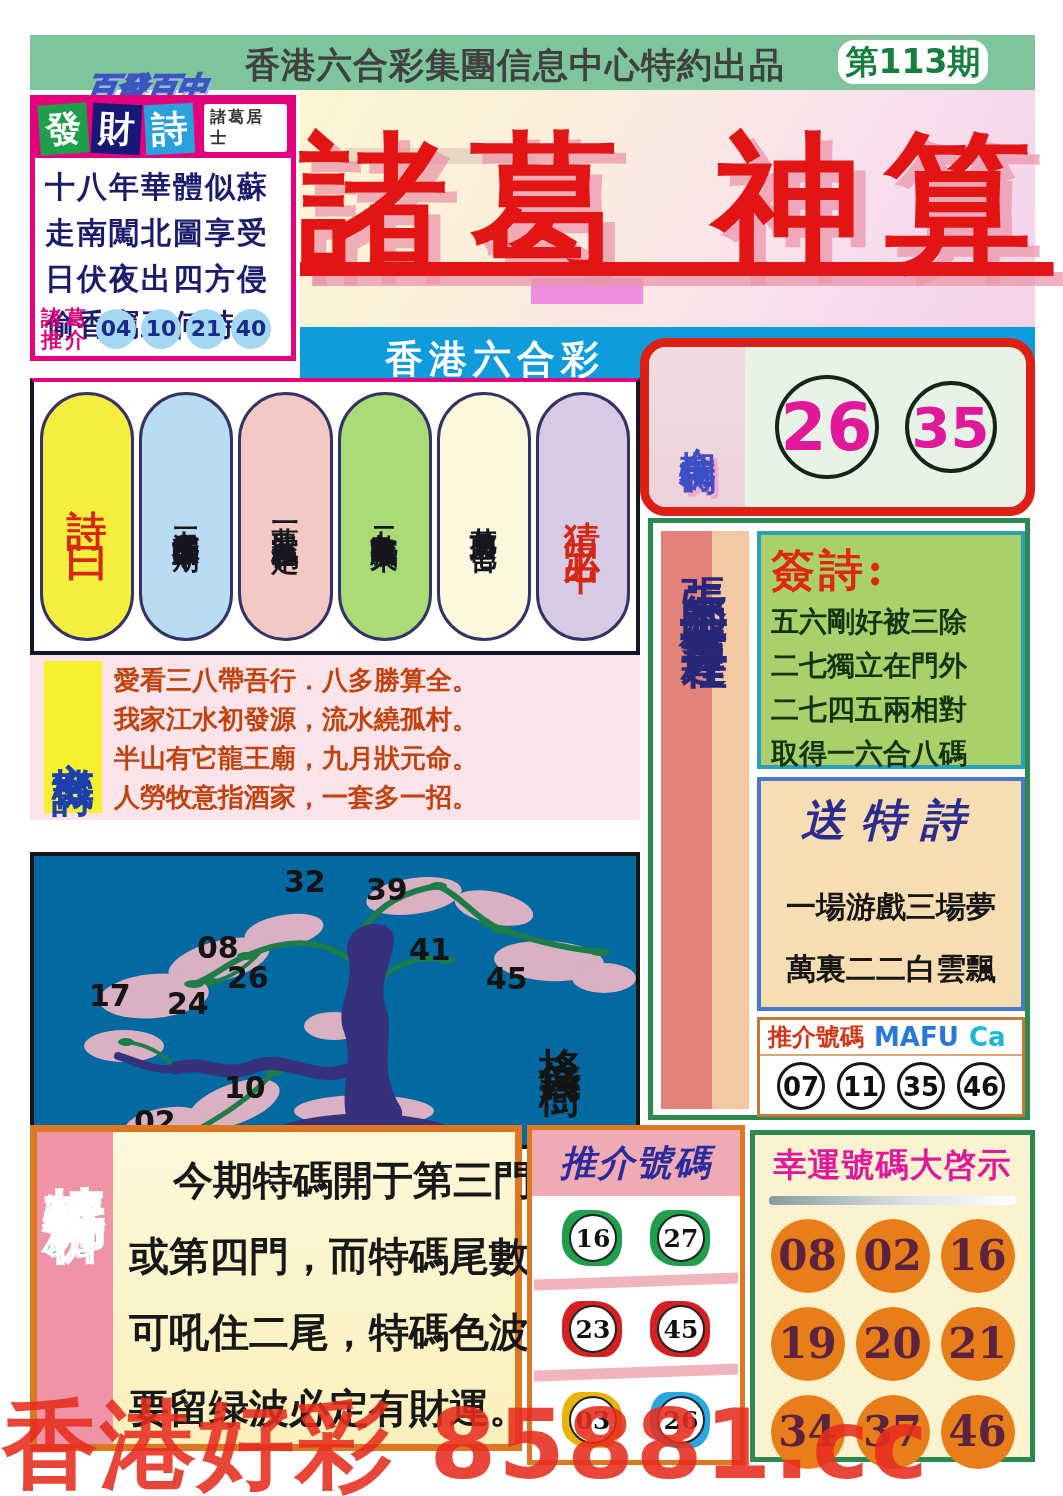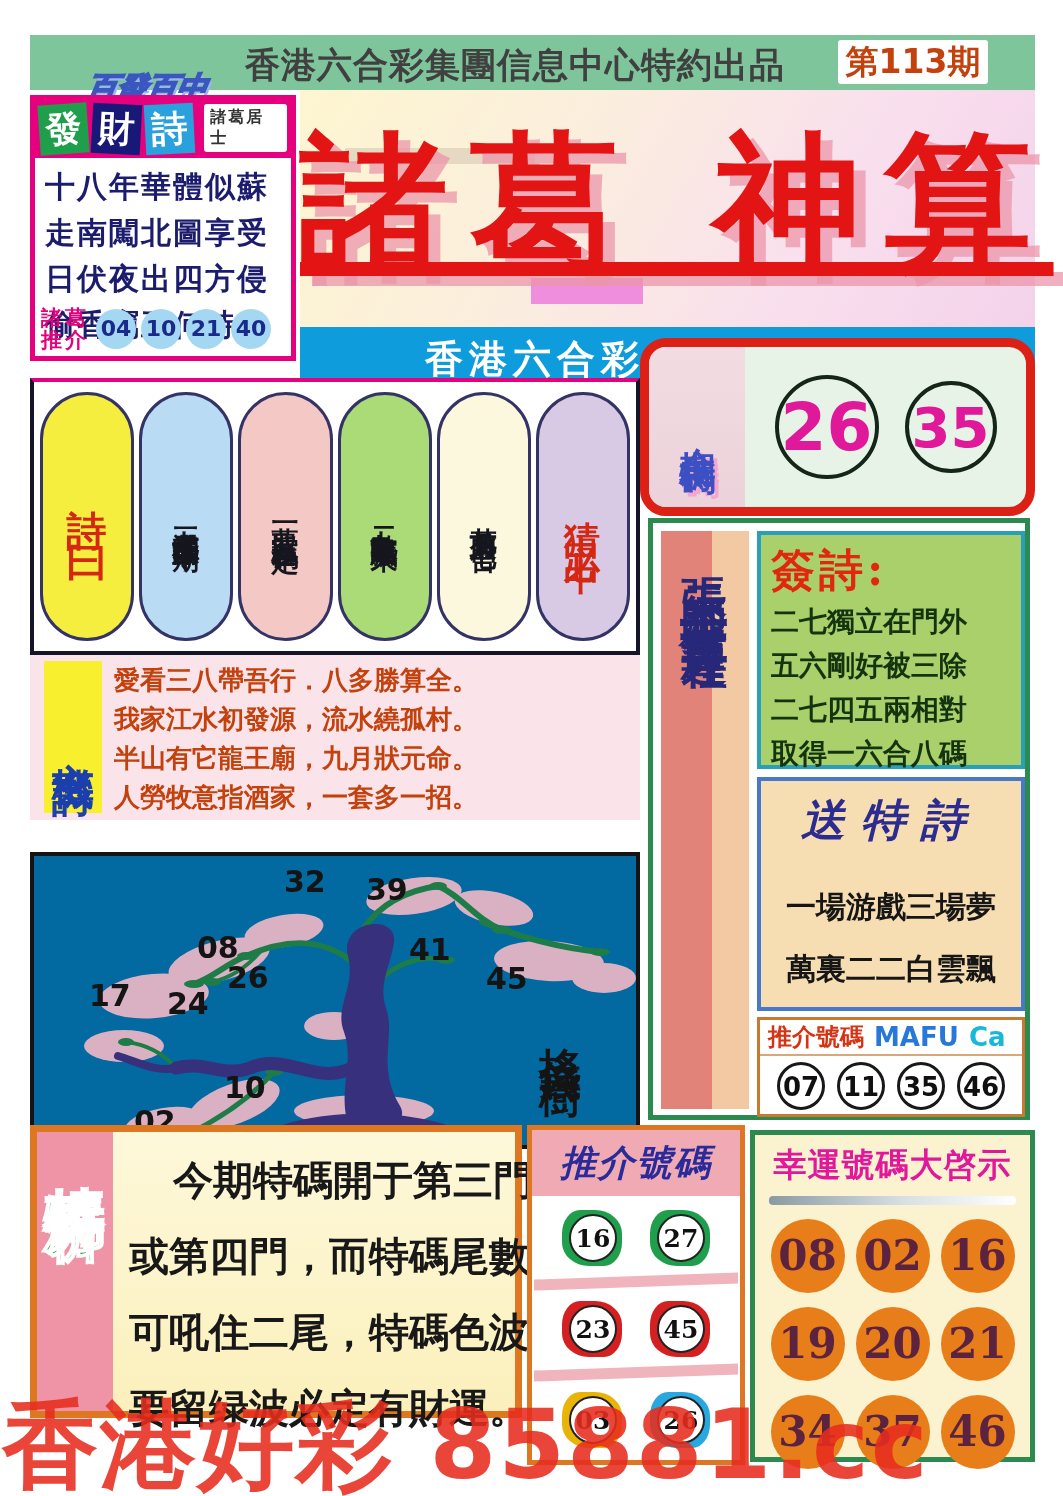--- a/index.html
+++ b/index.html
@@ -2,21 +2,21 @@
 <html><head>
 <meta charset="utf-8">
 <style>
   * { margin:0; padding:0; box-sizing:border-box; }
   body { background:#ffffff; font-family:"DejaVu Sans", sans-serif; }
   .page { position:relative; width:1063px; height:1496px; background:#ffffff; overflow:hidden; }
 
   
   .header-band { position:absolute; left:30px; top:35px; width:1005px; height:55px; background:#7ec59b; }
   .pub-title { position:absolute; left:205px; top:42px; width:620px; text-align:center; font-size:35px; font-weight:900; color:#404040; letter-spacing:1px; }
-  .issue-pill { position:absolute; left:838px; top:40px; width:150px; height:44px; background:#ffffff; border-radius:3px; text-align:center; line-height:44px; font-size:33px; font-weight:900; color:#c2410c; }
+  .issue-pill { position:absolute; left:838px; top:40px; width:150px; height:44px; background:#ffffff; border-radius:16px; text-align:center; line-height:44px; font-size:33px; font-weight:900; color:#15803d; }
   .logo { position:absolute; left:55px; top:38px; transform:skewX(-10deg); color:#fff; font-weight:900; font-style:italic; -webkit-text-stroke:2px #3a57c0; text-shadow:3px 3px 0 #9db6e8; line-height:1.0; }
   .logo .l1 { font-size:30px; }
   .logo .l2 { font-size:25px; margin-left:28px; }
 
   
   .title-area { position:absolute; left:300px; top:90px; width:735px; height:242px;
     background:linear-gradient(120deg,#fdf6d0 0%,#fbeedd 35%,#f9dfee 70%,#f3d2ea 100%); }
   .deco-strip1 { position:absolute; left:45px; top:58px; width:190px; height:16px; background:#d9c8b4; opacity:.6; }
   .deco-strip2 { position:absolute; left:231px; top:188px; width:112px; height:26px; background:#ec7edc; opacity:.85; }
   .main-title { position:absolute; left:0; top:38px; width:735px; text-align:center; font-family:"DejaVu Serif", serif;
@@ -31,21 +31,21 @@
   .tile.t2 { background:#181878; transform:rotate(3deg); }
   .tile.t3 { background:#2aa0dc; transform:rotate(-3deg); }
   .author-badge { margin-left:6px; background:#ffffff; color:#333; font-size:16px; font-weight:700; padding:3px 6px; border-radius:3px; align-self:flex-end; margin-bottom:2px; letter-spacing:2px; }
   .facai-poem { position:absolute; left:10px; top:64px; width:240px; font-family:"DejaVu Serif", serif; font-size:30px; font-weight:900; color:#1c1c6e; line-height:46px; letter-spacing:2px; white-space:nowrap; }
   .facai-foot { position:absolute; left:6px; bottom:4px; width:250px; height:46px; display:flex; align-items:center; gap:5px; }
   .rec-label { display:grid; grid-template-columns:24px 24px; font-size:21px; font-weight:900; color:#e5007d; line-height:22px; margin-right:2px; }
   .num-circle { width:40px; height:40px; border-radius:50%; background:#a4d8f2; color:#1a2a8a; font-size:22px; font-weight:900; text-align:center; line-height:40px; }
 
   
   .banner { position:absolute; left:300px; top:327px; width:735px; height:57px; background:#0f9cdc; }
-  .banner-text { position:absolute; left:45px; top:7px; width:300px; text-align:right; color:#ffffff; font-size:38px; font-weight:900; letter-spacing:6px; }
+  .banner-text { position:absolute; left:45px; top:7px; width:300px; text-align:center; color:#ffffff; font-size:38px; font-weight:900; letter-spacing:6px; }
 
   
   .special { position:absolute; left:640px; top:338px; width:395px; height:178px; border:9px solid #dd2015; border-radius:26px; background:#e7f3e6; overflow:hidden; z-index:3; display:flex; align-items:center; }
   .special-left { width:96px; height:100%; background:linear-gradient(180deg,#f2dce2,#ecd2da); display:flex; align-items:center; justify-content:center; }
   .special-label { writing-mode:vertical-rl; font-size:36px; font-weight:900; color:#3c50c4; letter-spacing:4px; text-shadow:4px 4px 0 #f4a6ce; }
   .special-nums { flex:1; display:flex; align-items:center; justify-content:center; gap:26px; }
   .big-circle { border:4px solid #15251a; border-radius:50%; color:#e0189a; font-weight:900; text-align:center; font-family:"DejaVu Sans", sans-serif; }
   .big-circle.c1 { width:104px; height:104px; font-size:66px; line-height:98px; }
   .big-circle.c2 { width:92px; height:92px; font-size:56px; line-height:86px; }
 
@@ -82,21 +82,21 @@
   .songteshi-lines { margin-top:26px; text-align:center; font-size:30px; font-weight:900; color:#161616; line-height:62px; white-space:nowrap; }
   .mafu { position:absolute; left:104px; top:494px; width:268px; height:100px; background:#ffffff; border:3px solid #c87830; }
   .mafu-head { height:36px; border-bottom:2px solid #d8a878; display:flex; align-items:center; padding:0 8px; gap:10px; }
   .mafu-label { font-size:24px; font-weight:900; color:#d43414; }
   .mafu-b1 { font-size:26px; font-weight:900; color:#2878d8; }
   .mafu-b2 { font-size:26px; font-weight:900; color:#18b8d8; }
   .mafu-nums { display:flex; justify-content:center; gap:12px; padding-top:6px; }
   .mafu-circle { width:48px; height:48px; border:3px solid #181818; border-radius:50%; text-align:center; line-height:44px; font-size:26px; font-weight:900; color:#101010; }
 
   
-  .analysis { position:absolute; left:30px; top:1125px; width:492px; height:293px; border:7px solid #dd7722; background:linear-gradient(180deg,#fdf8da,#fbf0bc); }
+  .analysis { position:absolute; left:30px; top:1125px; width:492px; height:326px; border:7px solid #dd7722; background:linear-gradient(180deg,#fdf8da,#fbf0bc); }
   .analysis-strip { position:absolute; left:0; top:0; width:76px; height:100%; background:#ef93a6; display:flex; justify-content:center; }
   .analysis-strip span { writing-mode:vertical-rl; font-size:60px; font-weight:900; color:#18a03c; -webkit-text-stroke:2px #ffffff; letter-spacing:6px; padding-top:6px; }
   .analysis-lines { position:absolute; left:92px; top:10px; width:390px; font-size:40px; font-weight:900; color:#181818; line-height:76px; white-space:nowrap; }
   .analysis-lines div:first-child { text-indent:1.1em; }
 
   
   .recbox { position:absolute; left:527px; top:1125px; width:218px; height:340px; border:5px solid #dd7722; background:#ffffff; }
   .recbox-head { height:66px; background:#f0aab4; display:flex; align-items:center; justify-content:center; }
   .recbox-head span { font-family:"DejaVu Serif", serif; font-size:36px; font-weight:900; font-style:italic; color:#2a2a9a; letter-spacing:2px; }
   .rec-row { display:flex; justify-content:center; gap:28px; padding:14px 0 10px 0; }
@@ -270,22 +270,22 @@
   <div class="right-col">
     <div class="zts-strip">
       <div class="vtxt">
         <span class="zts-navy">張天師</span><span class="zts-outline">十二生肖</span><span class="zts-navy">算運程</span>
       </div>
     </div>
 
     <div class="qianshi">
       <div class="qianshi-title">簽詩:</div>
       <div class="qianshi-lines">
+        <div>五六剛好被三除</div>
         <div>二七獨立在門外</div>
-        <div>五六剛好被三除</div>
         <div>二七四五兩相對</div>
         <div>取得一六合八碼</div>
       </div>
     </div>
 
     <div class="songteshi">
       <div class="songteshi-title">送特詩</div>
       <div class="songteshi-lines">
         <div>一場游戲三場夢</div>
         <div>萬裏二二白雲飄</div>

